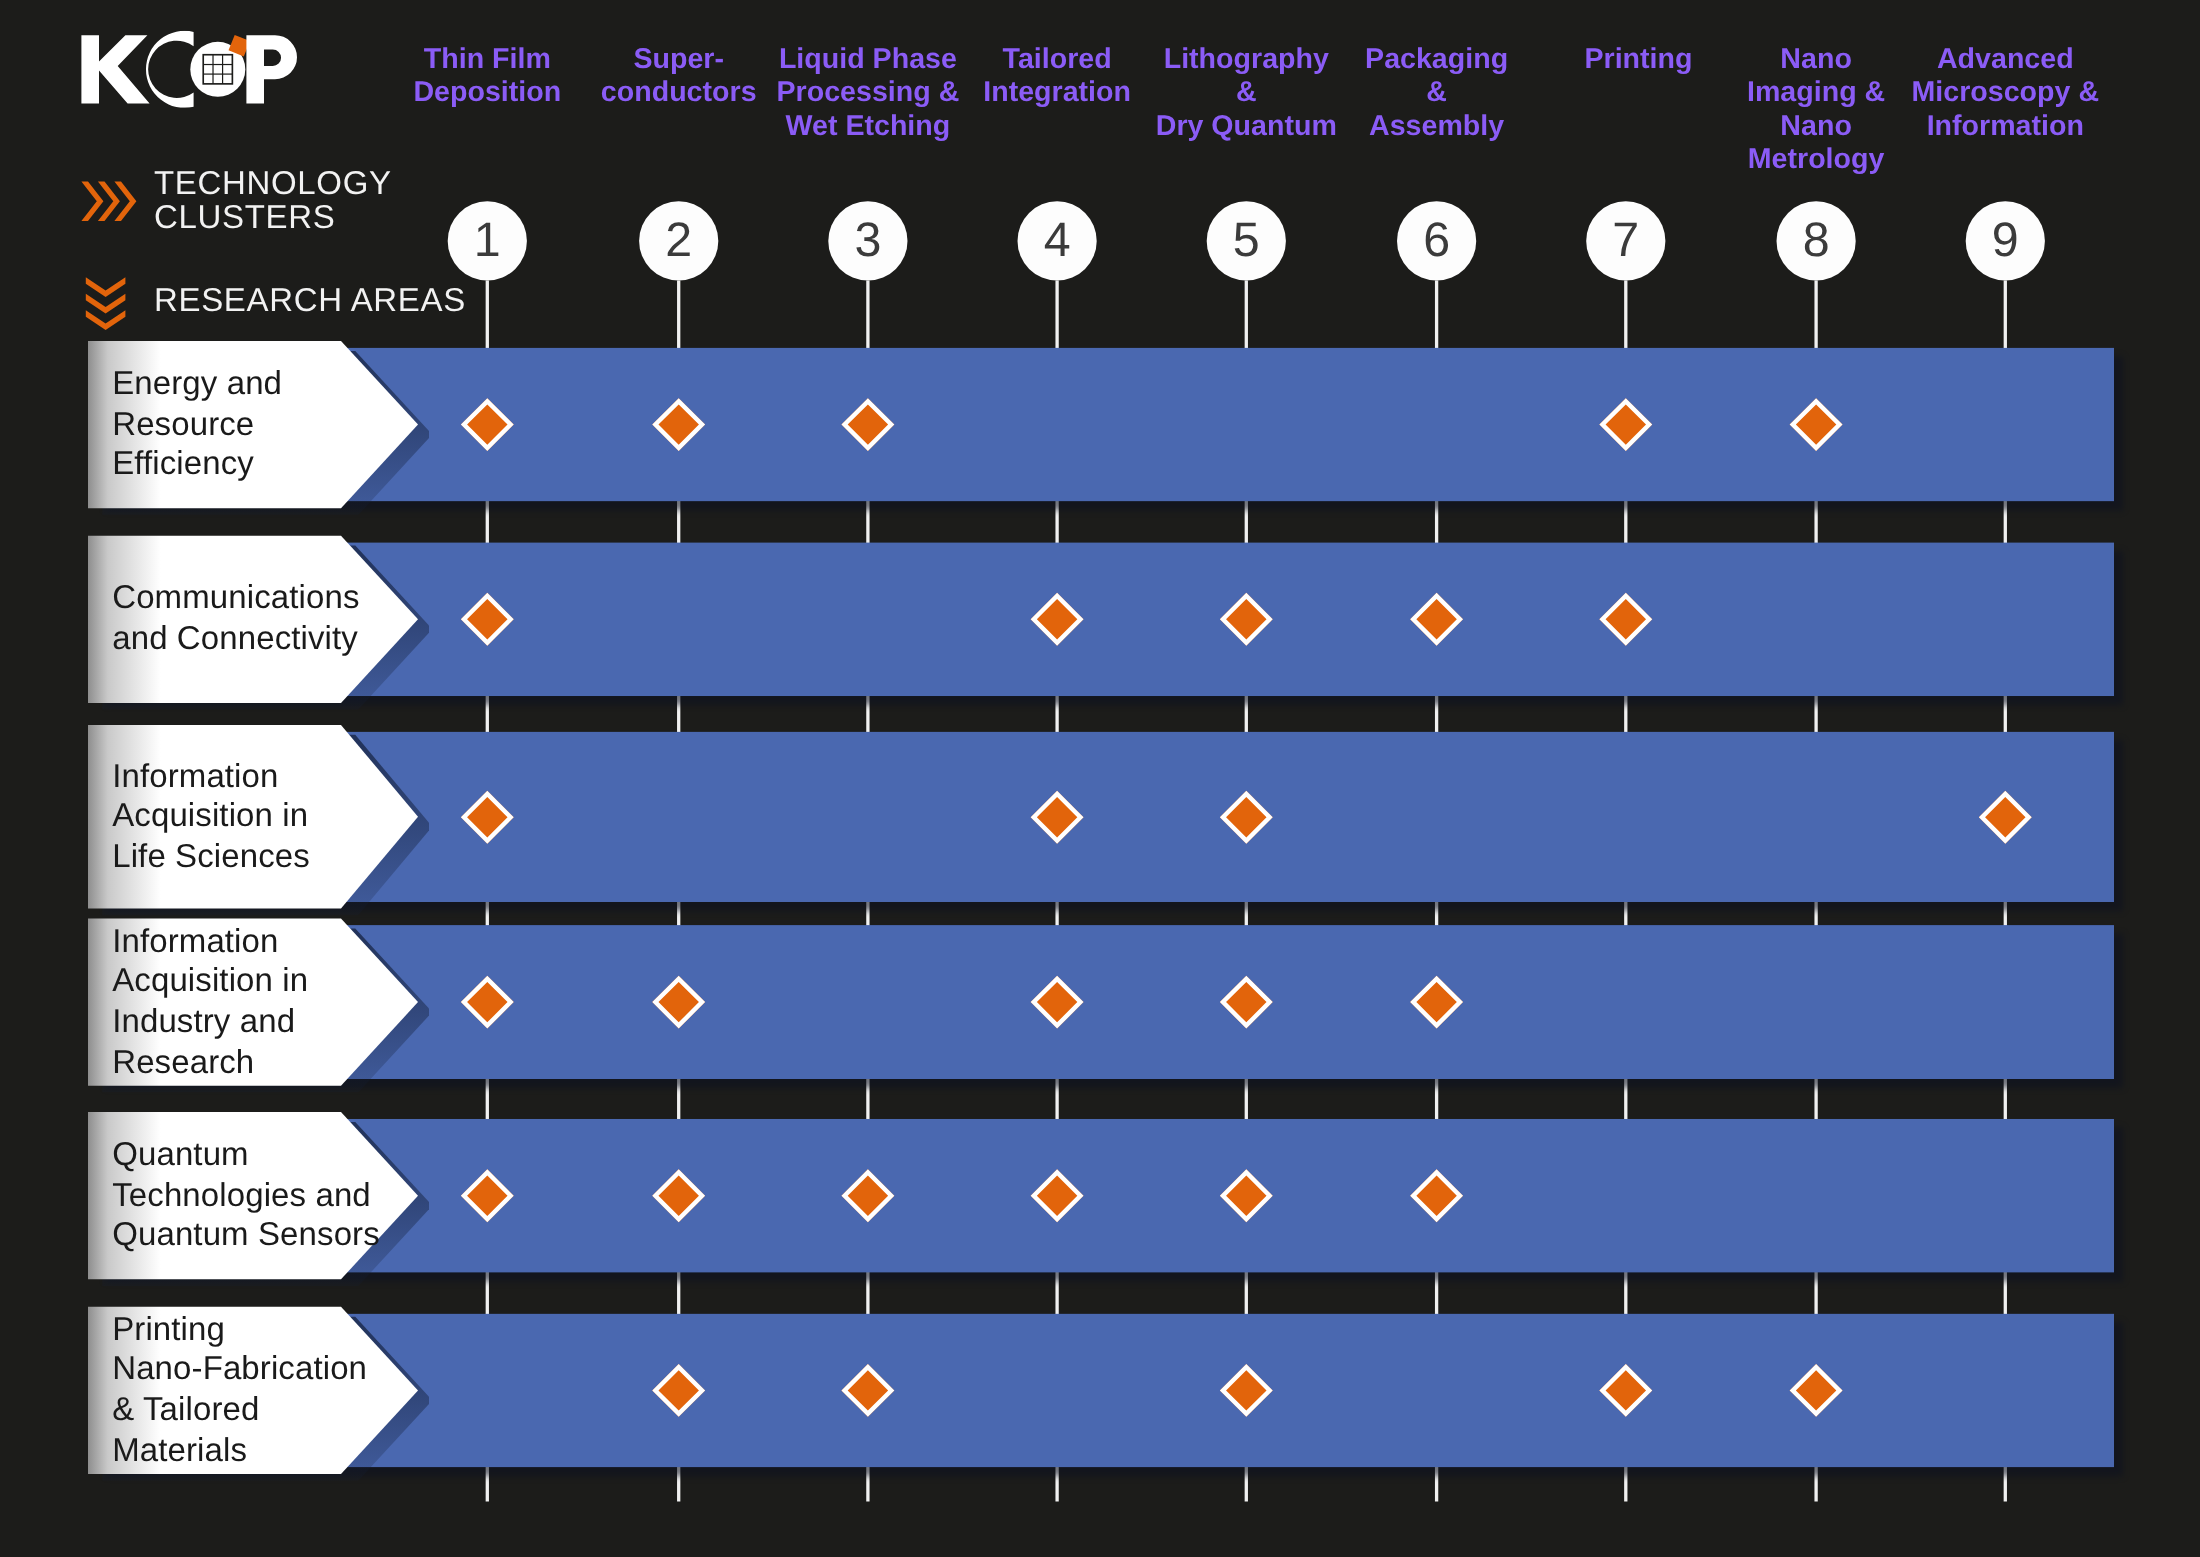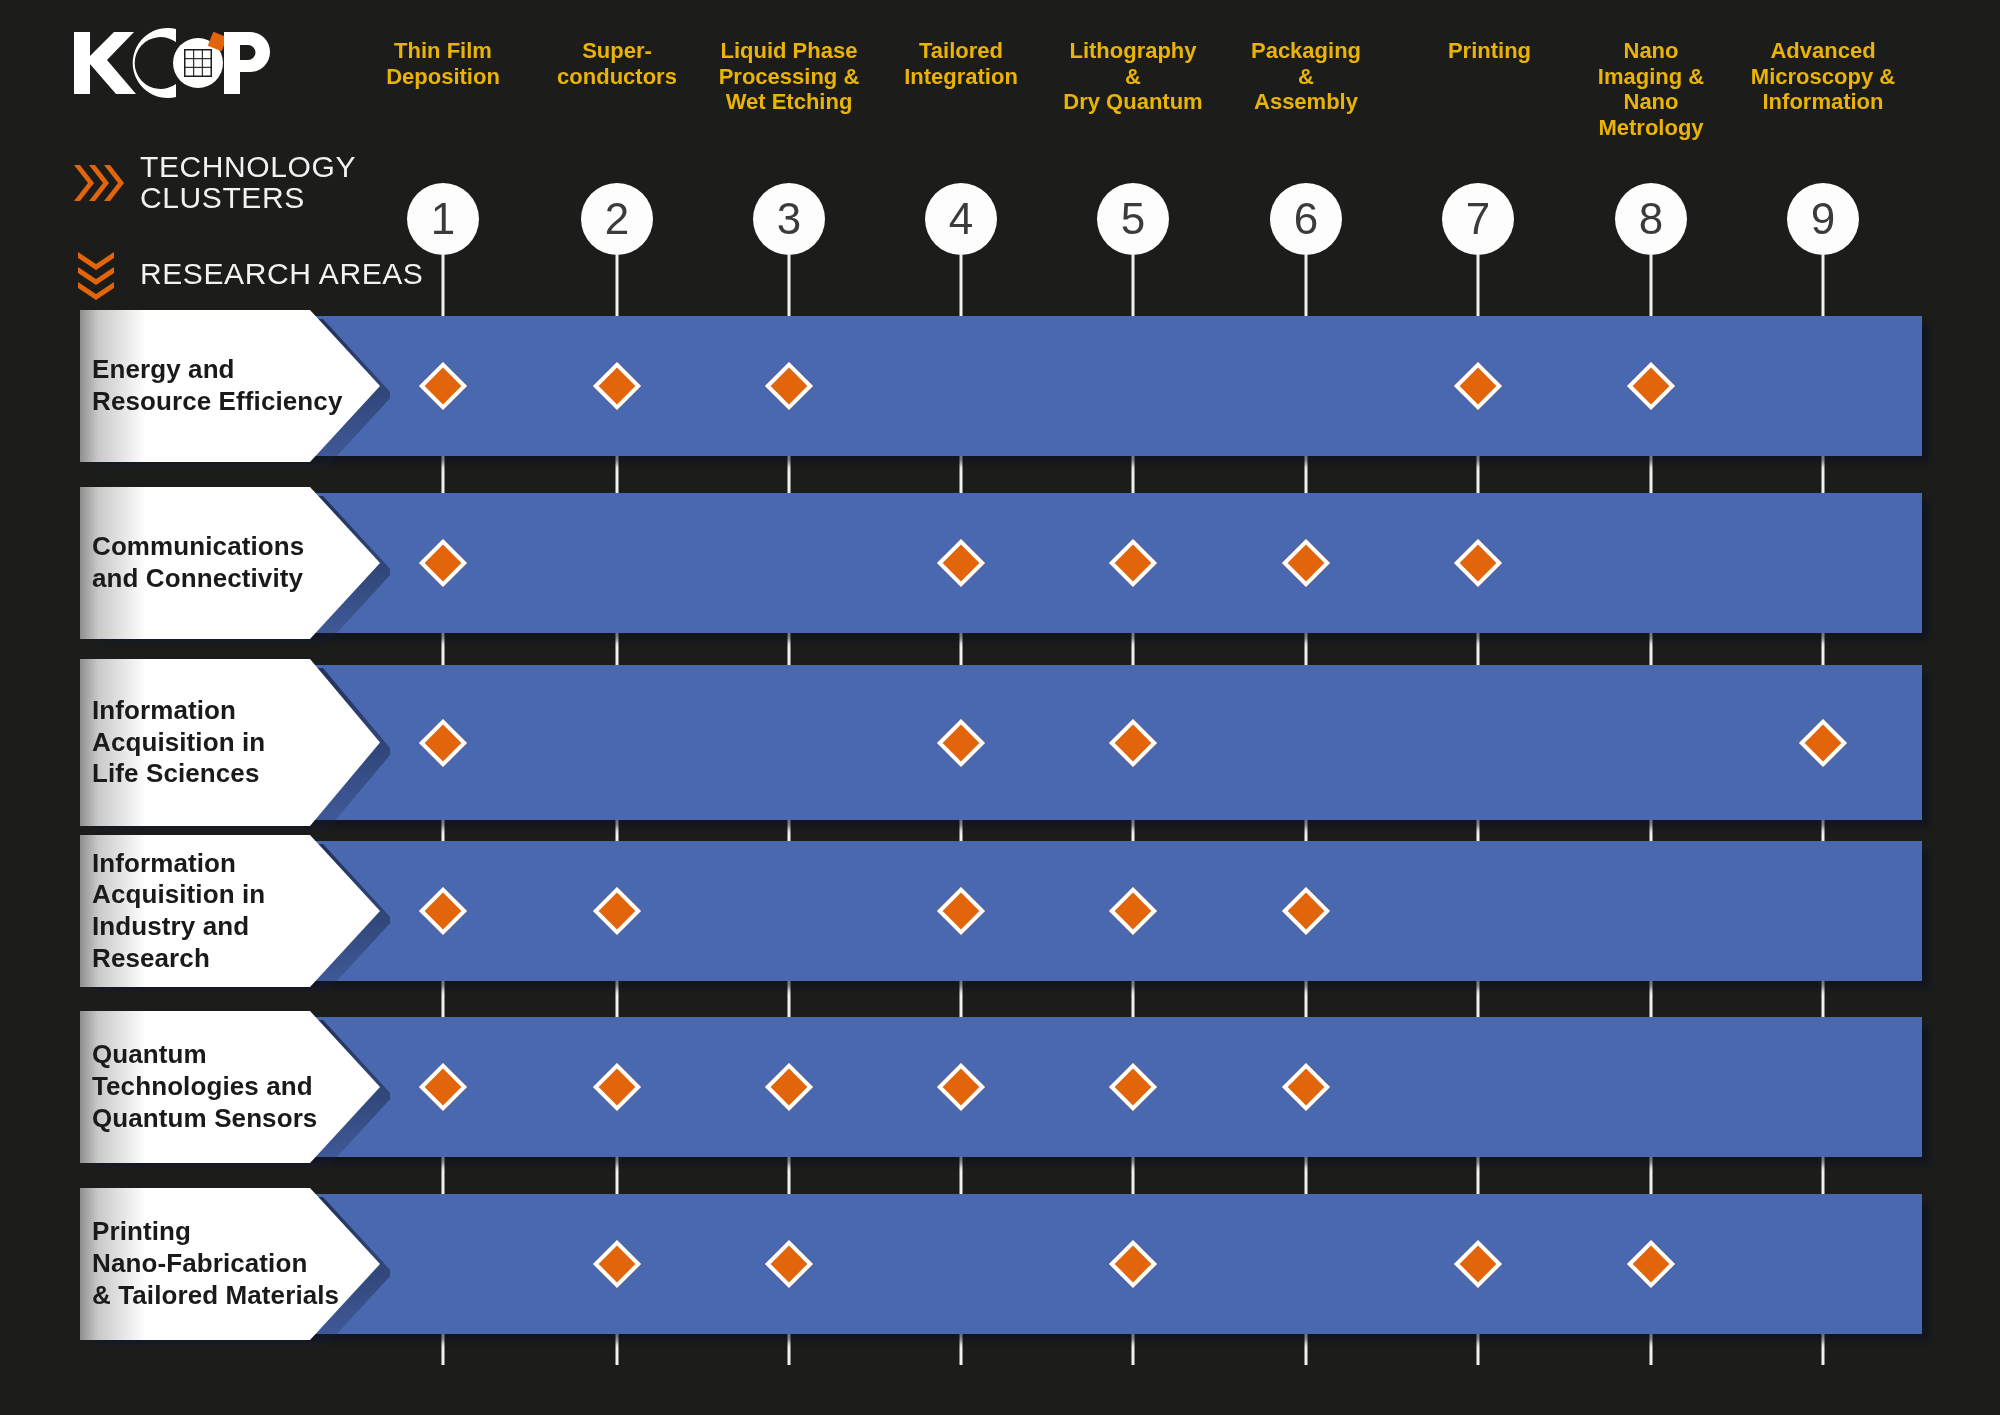--- a/index.html
+++ b/index.html
@@ -27,22 +27,22 @@
   .legend-text {
     font-size:30px; font-weight:400; letter-spacing:.6px;
     line-height:1.02; color:#f2f2f2; margin-left:14px;
   }
 
   
   #col-headers { position:absolute; left:0; top:0; width:2000px; height:170px; }
   .col-head {
     position:absolute; top:38px;
     text-align:center;
-    font-size:22px; font-weight:700; line-height:1.17;
-    color:#eab308;
+    font-size:26px; font-weight:700; line-height:1.17;
+    color:#8b5cf6;
     transform:translateX(-50%);
     width:220px;
   }
 
   
   .badge {
     position:absolute;
     width:72px; height:72px; border-radius:50%;
     background:#fdfdfd;
     color:#3b3b3b;
@@ -86,24 +86,24 @@
     width:310px;
     display:flex; align-items:center;
     z-index:6;
   }
   .plate-bg {
     position:absolute; left:0; top:0; width:100%; height:100%;
   }
   .plate-text {
     position:relative;
     z-index:2;
-    padding-left:12px;
+    padding-left:22px;
     padding-right:40px;
     color:#1a1a1a;
-    font-size:26px; font-weight:700; line-height:1.22;
+    font-size:30px; font-weight:400; line-height:1.22;
     letter-spacing:.1px;
   }
 
   .diamond {
     position:absolute;
     width:34px; height:34px;
     background:#e2640b;
     border:4px solid #ffffff;
     transform:translate(-50%,-50%) rotate(45deg);
     z-index:5;

